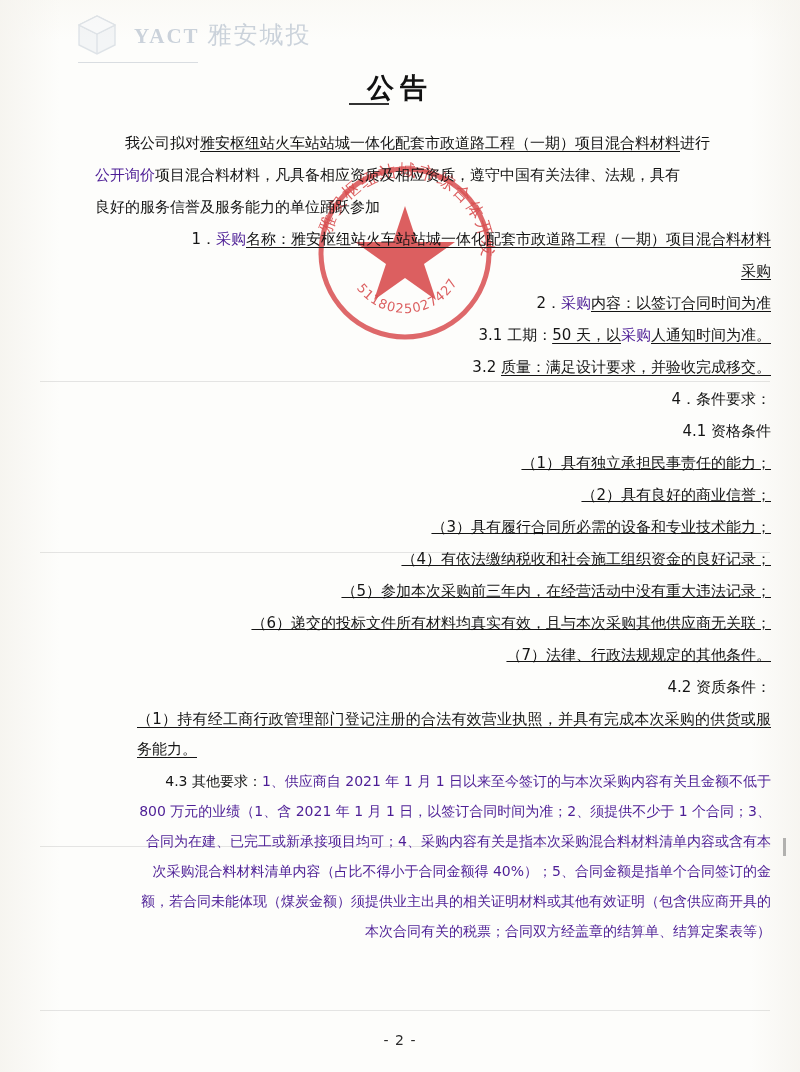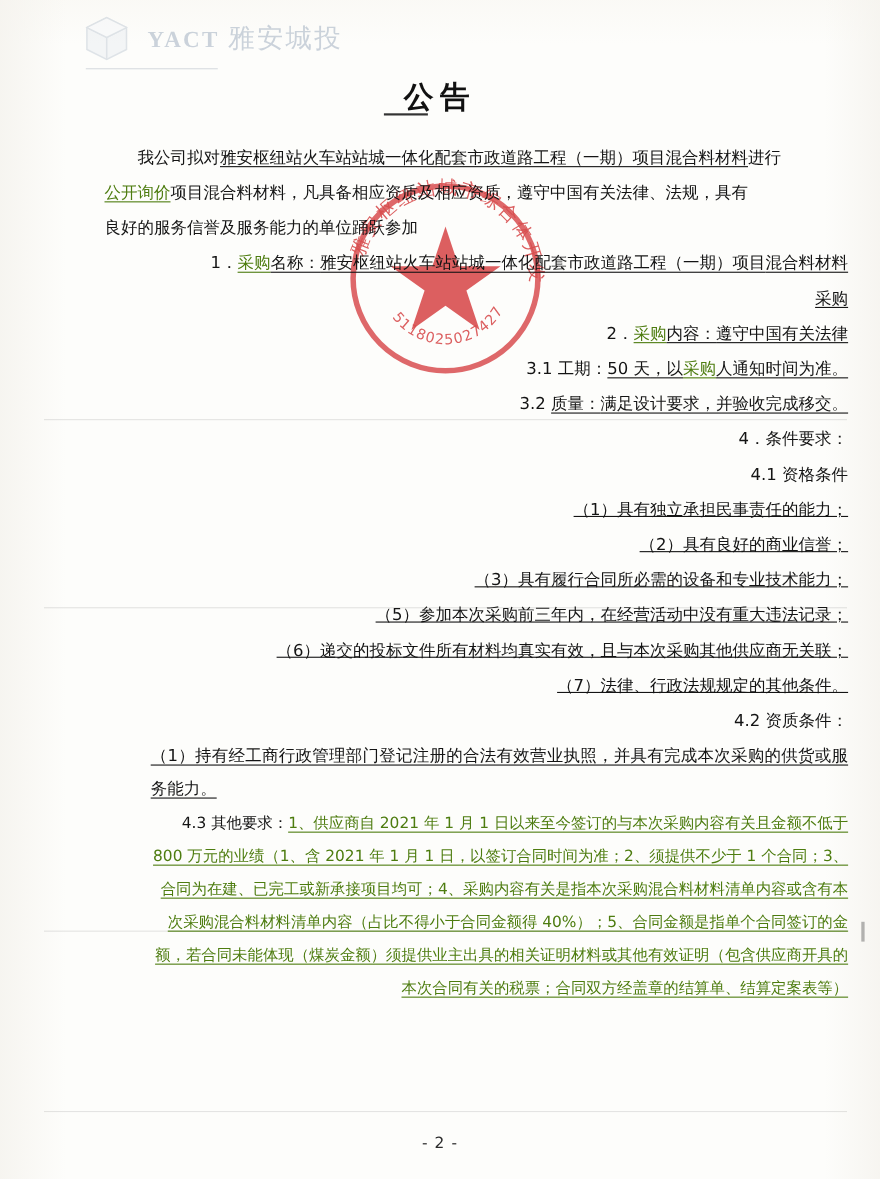--- a/index.html
+++ b/index.html
@@ -105,21 +105,21 @@
     color: #141414;
     margin-left: 33px;
   }
   .p { margin: 0 0 2px 0; text-align: right; }
   .indent2 { text-indent: 30px; }
   .lvl1 { padding-left: 26px; }
   .lvl2 { padding-left: 42px; }
   .lvl3 { padding-left: 52px; text-decoration: underline; }
 
   .u { text-decoration: underline; text-underline-offset: 3px; }
-  .redu { color: #4d7c0f; text-decoration: underline; text-underline-offset: 3px; }
+  .redu { color: #4c1d95; text-underline-offset: 3px; }
 
   .para-just {
     text-align: justify;
   }
 
   
   .stamp {
     position: absolute;
     left: 300px;
     top: 148px;
@@ -228,40 +228,41 @@
     </p>
 
     <p class="p lvl1">
       <span>1．</span><span class="redu">采购</span><span class="u">名称：</span><span class="u">雅安枢纽站火车站站城一体化配套市政道路工程（一期）项目</span><span class="u">混合料材料</span>
     </p>
     <p class="p">
       <span class="u">采购</span>
     </p>
 
     <p class="p lvl1">
-      <span>2．</span><span class="redu">采购</span><span class="u">内容：</span><span class="u">遵守中国有关法律</span>
+      <span>2．</span><span class="redu">采购</span><span class="u">内容：</span><span class="u">以签订合同时间为准</span>
     </p>
 
 
     <p class="p lvl2">
       <span>3.1</span>
       <span>工期：</span><span class="u">50 天</span><span class="u">，以</span><span class="redu">采购</span><span class="u">人通知时间为准。</span>
     </p>
     <p class="p lvl2">
       <span>3.2</span>
       <span class="u">质量：</span><span class="u">满足设计要求，并验收完成移交。</span>
     </p>
 
     <p class="p lvl1">4．条件要求：</p>
 
     <p class="p lvl2">4.1 资格条件</p>
 
     <p class="p lvl3">（1）具有独立承担民事责任的能力；</p>
     <p class="p lvl3">（2）具有良好的商业信誉；</p>
     <p class="p lvl3">（3）具有履行合同所必需的设备和专业技术能力；</p>
+    <p class="p lvl3">（4）有依法缴纳税收和社会施工组织资金的良好记录；</p>
     <p class="p lvl3">（5）参加本次采购前三年内，在经营活动中没有重大违法记录；</p>
     <p class="p lvl3">（6）递交的投标文件所有材料均真实有效，且与本次采购其他供应商无关联；</p>
     <p class="p lvl3">（7）法律、行政法规规定的其他条件。</p>
 
     <p class="p lvl2">4.2 资质条件：</p>
     <p class="p lvl2 para-just u">（1）持有经工商行政管理部门登记注册的合法有效营业执照，并具有完成本次采购的供货或服务能力。</p>
 
     <p class="p lvl2 tail-block">
       <span>4.3 其他要求：</span><span class="redu">1、供应商自 2021 年 1 月 1 日以来至今签订的与本次采购内容有关且金额不低于 800 万元的业绩（1、含 2021 年 1 月 1 日，以签订合同时间为准；2、须提供不少于 1 个合同；3、合同为在建、已完工或新承接项目均可；4、采购内容有关是指本次采购混合料材料清单内容或含有本次采购混合料材料清单内容（占比不得小于合同金额得 40%）；5、合同金额是指单个合同签订的金额，若合同未能体现（煤炭金额）须提供业主出具的相关证明材料或其他有效证明（包含供应商开具的本次合同有关的税票；合同双方经盖章的结算单、结算定案表等）</span>
     </p>

